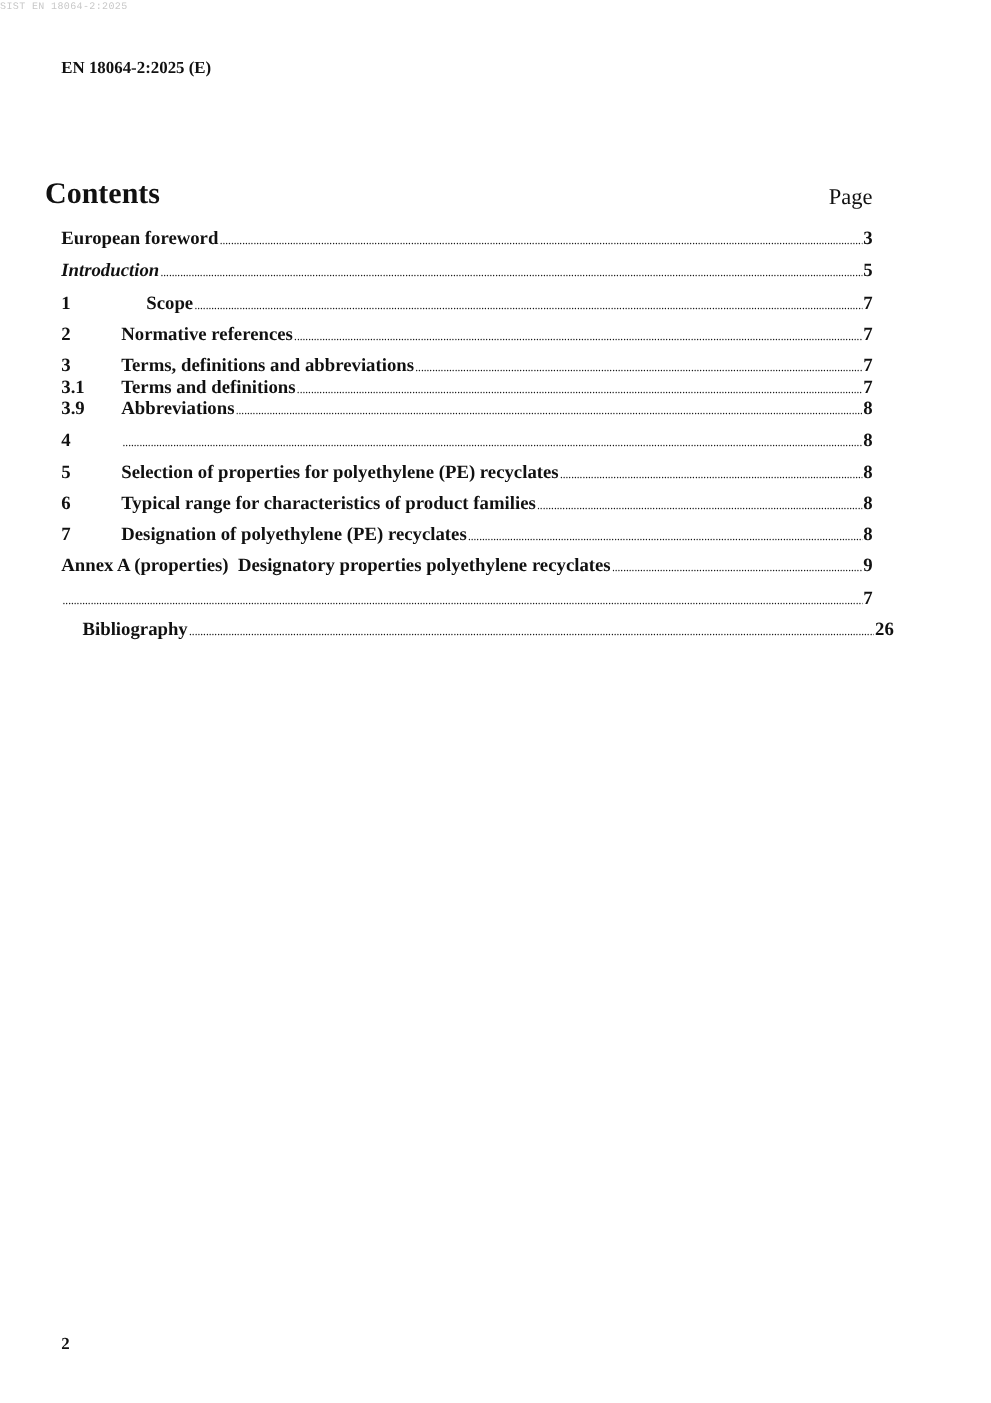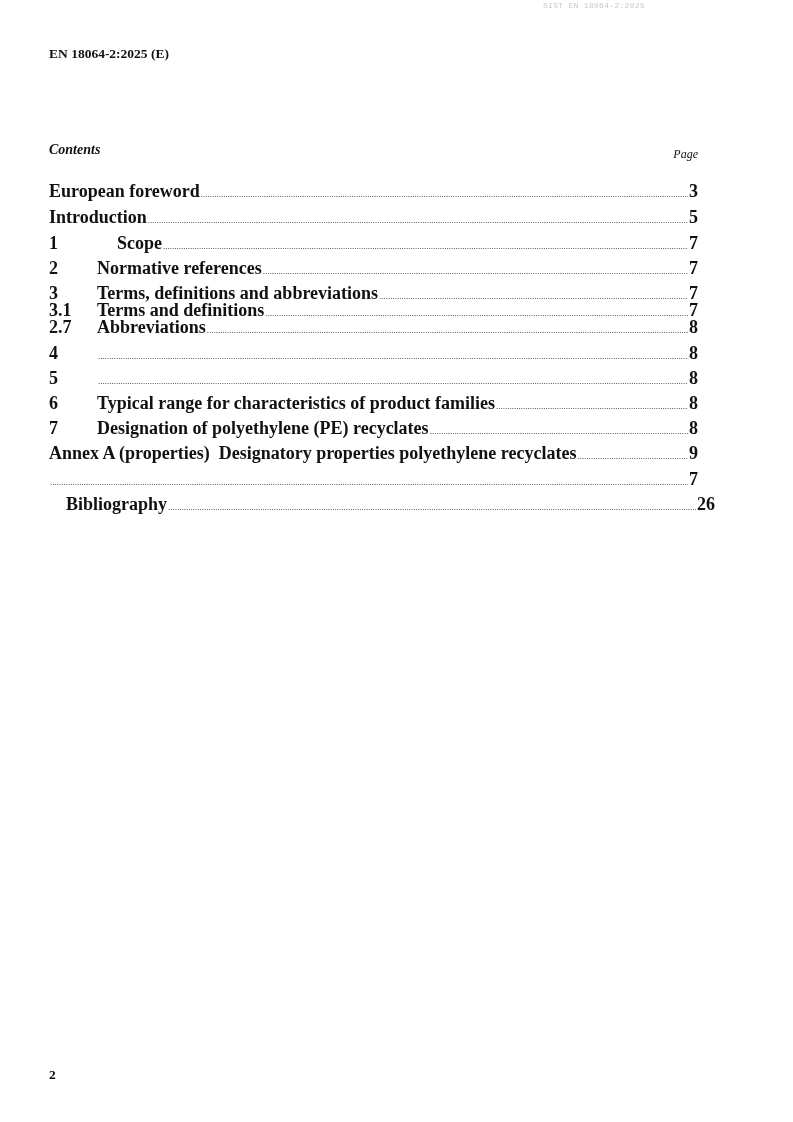--- a/index.html
+++ b/index.html
@@ -2,44 +2,43 @@
 <html><head>
 <meta charset="utf-8">
 <style>
   html, body { margin: 0; padding: 0; background: #ffffff; }
   body {
     width: 793px; height: 1122px; position: relative; overflow: hidden;
     font-family: "Liberation Serif", "DejaVu Serif", serif;
     color: #111;
   }
   .watermark {
-    position: absolute; top: 1px; left: 0; width: 645px; text-align: right;
+    position: absolute; top: 1px; left: 0; width: 645px; text-align: left;
     font-family: "Liberation Mono", "DejaVu Sans Mono", monospace;
     font-size: 8px; color: #c8c8c8; letter-spacing: 0.3px;
   }
   .doc-id {
     position: absolute; top: 46px; left: 49px;
     font-weight: bold; font-size: 13.5px;
   }
   .contents-title {
-    position: absolute; top: 142px; left: 49px;
-    font-weight: bold; font-size: 14px; font-style: italic;
+    position: absolute; top: 142px; left: 36px;
+    font-weight: bold; font-size: 24px;
   }
   .page-label {
     position: absolute; top: 147px; right: 95px;
-    font-size: 12px;
-    font-style: italic;
+    font-size: 18px;
   }
   .toc {
     position: absolute; left: 49px; top: 183px; width: 649px;
   }
   .toc-row {
     position: absolute; left: 0; width: 649px; height: 16px;
     display: flex; align-items: baseline;
-    font-weight: bold; font-size: 18px; line-height: 16px;
+    font-weight: bold; font-size: 15px; line-height: 16px;
     white-space: nowrap; cursor: pointer;
   }
   .toc-num { width: 48px; flex: 0 0 48px; }
   .toc-text { flex: 0 0 auto; }
   .toc-leader {
     flex: 1 1 auto; overflow: hidden; margin: 0 1px;
     font-weight: normal; letter-spacing: 0px; font-size: 9px;
   }
   .toc-leader::after {
     content: "................................................................................................................................................................................................................................................................................................................................";
@@ -60,21 +59,21 @@
 <div class="contents-title">Contents</div>
 <div class="page-label">Page</div>
 
 <div class="toc" id="toc">
     <div class="toc-row" style="top: 0px;">
       <span class="toc-text" style="white-space: pre;">European foreword</span>
       <span class="toc-leader"></span>
       <span class="toc-page">3</span>
     </div>
     <div class="toc-row" style="top: 26px;">
-      <span class="toc-text" style="white-space: pre;">Introduction</span>
+      <span class="toc-text" style="white-space: pre; font-style: italic;">Introduction</span>
       <span class="toc-leader"></span>
       <span class="toc-page">5</span>
     </div>
     <div class="toc-row" style="top: 52px;">
       <span class="toc-num">1</span>
       <span class="toc-text" style="white-space: pre; margin-left: 20px;">Scope</span>
       <span class="toc-leader"></span>
       <span class="toc-page">7</span>
     </div>
     <div class="toc-row" style="top: 77px;">
@@ -89,32 +88,33 @@
       <span class="toc-leader"></span>
       <span class="toc-page">7</span>
     </div>
     <div class="toc-row" style="top: 119px;">
       <span class="toc-num">3.1</span>
       <span class="toc-text" style="white-space: pre;">Terms and definitions</span>
       <span class="toc-leader"></span>
       <span class="toc-page">7</span>
     </div>
     <div class="toc-row" style="top: 136px;">
-      <span class="toc-num">2.7</span>
+      <span class="toc-num">3.9</span>
       <span class="toc-text" style="white-space: pre;">Abbreviations</span>
       <span class="toc-leader"></span>
       <span class="toc-page">8</span>
     </div>
     <div class="toc-row" style="top: 162px;">
       <span class="toc-num">4</span>
       <span class="toc-leader"></span>
       <span class="toc-page">8</span>
     </div>
     <div class="toc-row" style="top: 187px;">
       <span class="toc-num">5</span>
+      <span class="toc-text" style="white-space: pre;">Selection of properties for polyethylene (PE) recyclates</span>
       <span class="toc-leader"></span>
       <span class="toc-page">8</span>
     </div>
     <div class="toc-row" style="top: 212px;">
       <span class="toc-num">6</span>
       <span class="toc-text" style="white-space: pre;">Typical range for characteristics of product families</span>
       <span class="toc-leader"></span>
       <span class="toc-page">8</span>
     </div>
     <div class="toc-row" style="top: 237px;">

